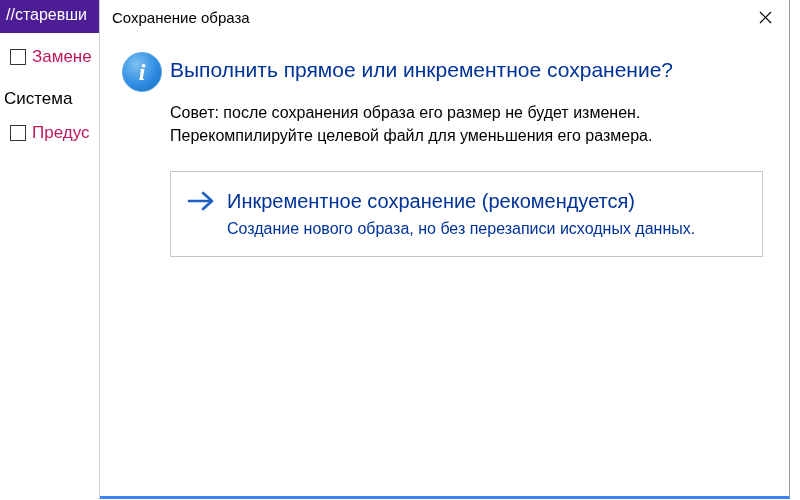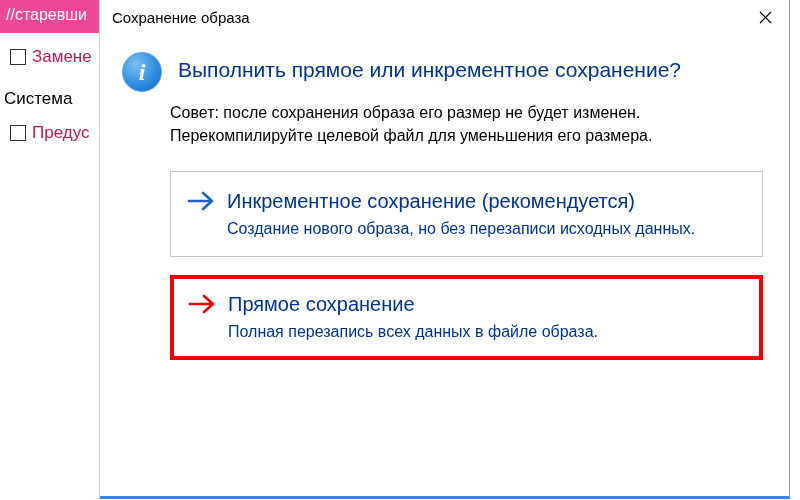--- a/index.html
+++ b/index.html
@@ -16,21 +16,21 @@
 
   
   .bg {
     position: absolute;
     left: 0; top: 0;
     width: 100px; height: 500px;
     background: #fff;
     border-right: 1px solid #d0d0d0;
   }
   .bg .tab {
-    background: #ec4899;
+    background: #4c1d95;
     color: #fff;
     padding: 6px 6px 9px 6px;
     font-size: 16px;
     white-space: nowrap;
     overflow: hidden;
   }
   .bg .tab .slash { color: #fff; }
   .bg .check-row {
     display: flex; align-items: center;
     margin: 14px 0 0 10px;
@@ -99,21 +99,21 @@
     font-style: italic;
     font-weight: bold;
     font-size: 24px;
     line-height: 1;
   }
   .main-col { flex: 1 1 auto; }
   .question {
     color: #003399;
     font-size: 21px;
     line-height: 1.35;
-    margin: 4px 40px 18px 8px;
+    margin: 4px 40px 18px 0;
   }
   .tip {
     color: #000;
     font-size: 16px;
     line-height: 1.4;
     margin: 7px 50px 24px 0;
   }
 
   .option {
     border: 1px solid #c7c7c7;
@@ -198,28 +198,16 @@
             <line x1="2" y1="11" x2="24" y2="11"></line>
             <polyline points="16,3 25,11 16,19"></polyline>
           </svg>
         </div>
         <div class="texts">
           <div class="opt-title">Инкрементное сохранение (рекомендуется)</div>
           <div class="opt-desc">Создание нового образа, но без перезаписи исходных данных.</div>
         </div>
       </div>
 
-      <div class="option highlight">
-        <div class="arrow-col">
-          <svg class="arrow-svg" viewBox="0 0 28 22">
-            <line x1="2" y1="11" x2="24" y2="11"></line>
-            <polyline points="16,3 25,11 16,19"></polyline>
-          </svg>
-        </div>
-        <div class="texts">
-          <div class="opt-title">Прямое сохранение</div>
-          <div class="opt-desc">Полная перезапись всех данных в файле образа.</div>
-        </div>
-      </div>
 
     </div>
   </div>
 </div>
 
 </body></html>

